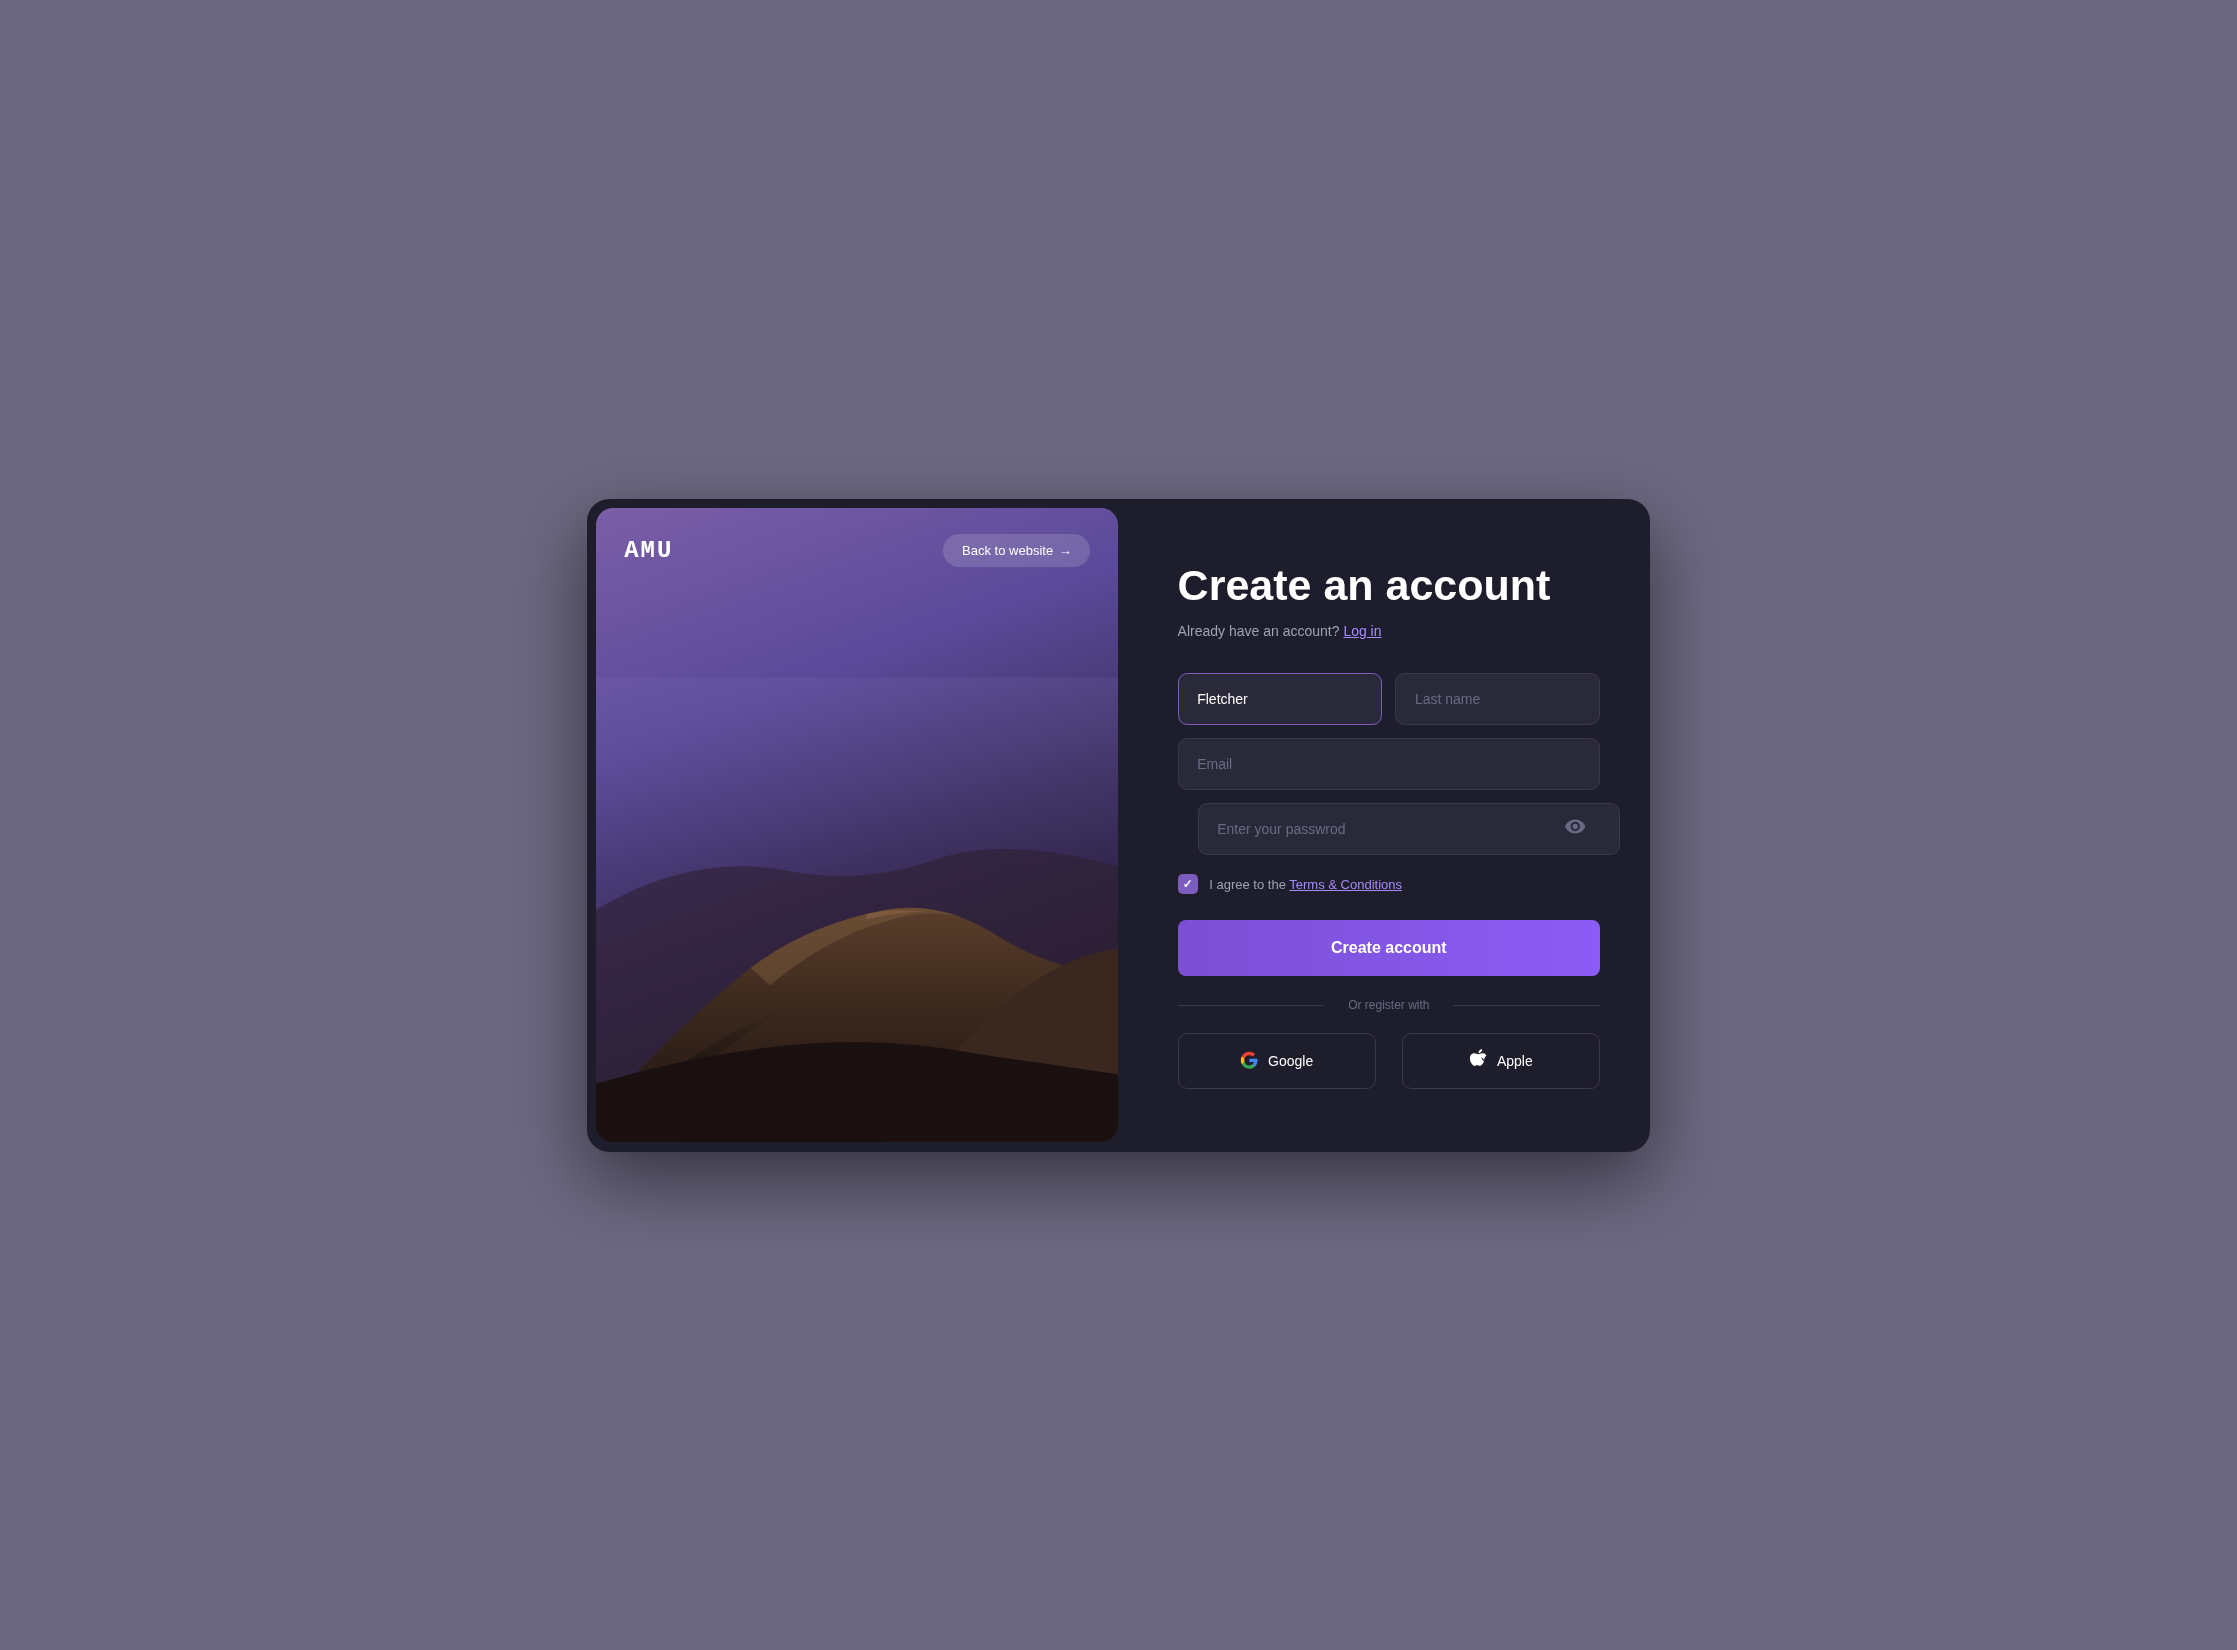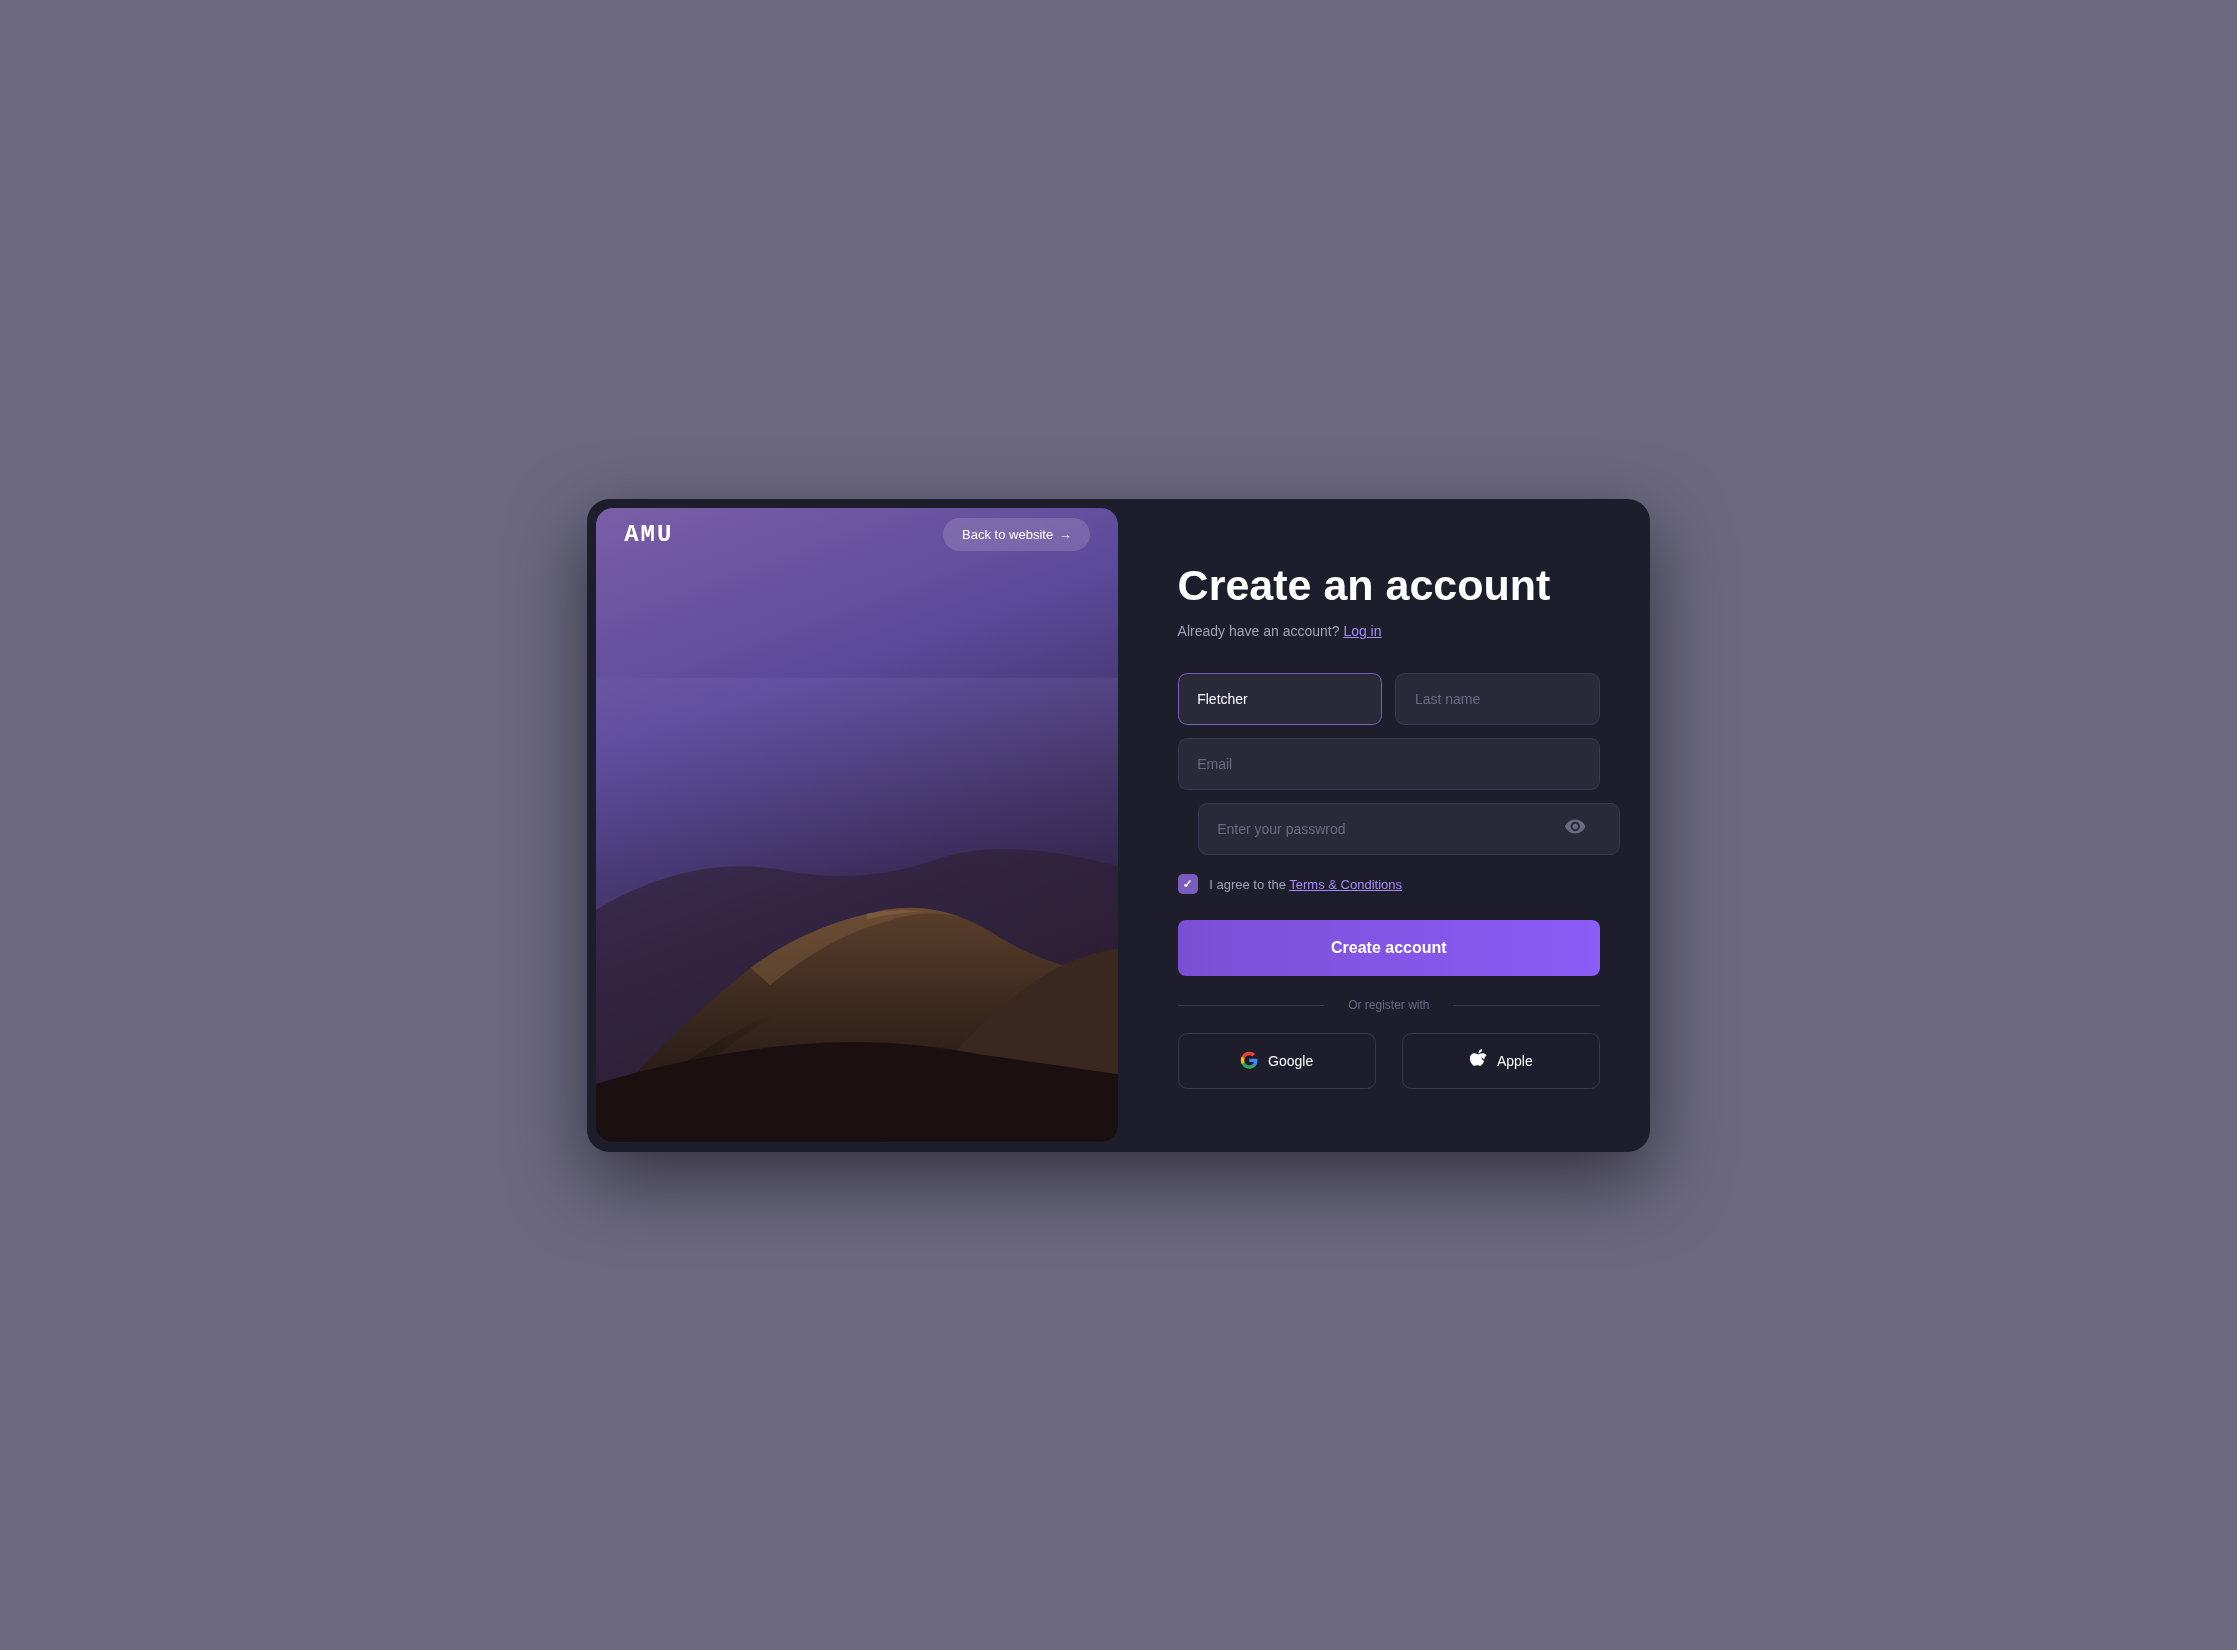--- a/index.html
+++ b/index.html
@@ -50,21 +50,21 @@
       width: 100%;
       height: 75%;
     }
 
     .left-header {
       position: absolute;
       top: 0; left: 0; right: 0;
       display: flex;
       align-items: center;
       justify-content: space-between;
-      padding: 10px 28px;
+      padding: 26px 28px;
       z-index: 10;
     }
 
     .logo {
       color: #fff;
       font-size: 24px;
       font-weight: 700;
       letter-spacing: 1.9px;
       font-family: 'Courier New', monospace;
     }

